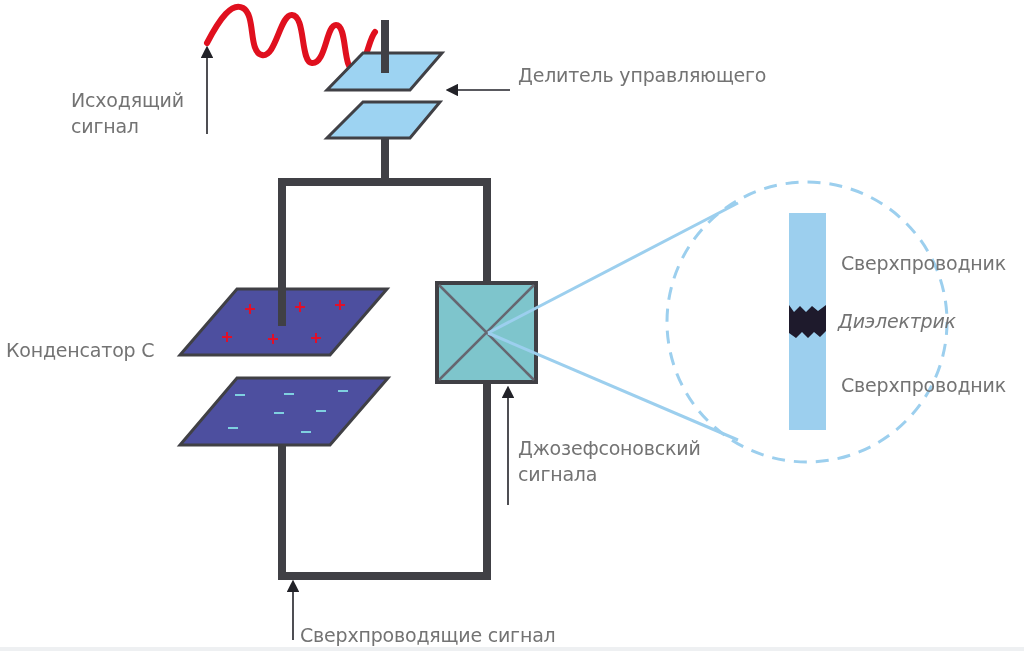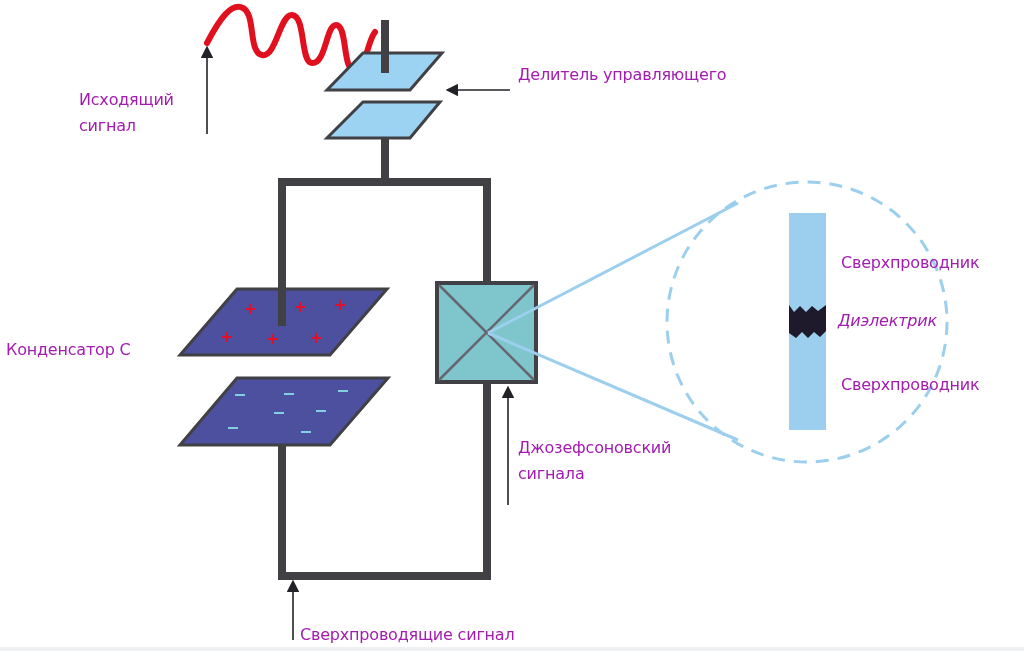--- a/index.html
+++ b/index.html
@@ -1,18 +1,18 @@
 <!DOCTYPE html>
 <html><head>
 <meta charset="utf-8">
 <style>
   html, body { margin: 0; padding: 0; background: #ffffff; }
   body { width: 1024px; height: 651px; position: relative; overflow: hidden; font-family: "DejaVu Sans", sans-serif; }
   svg { position: absolute; left: 0; top: 0; }
-  .lbl { position: absolute; font-family: "DejaVu Sans", sans-serif; font-size: 16px; color: #a21caf; line-height: 26px; white-space: nowrap; letter-spacing: -0.2px; }
+  .lbl { position: absolute; font-family: "DejaVu Sans", sans-serif; font-size: 19px; color: #737373; line-height: 26px; white-space: nowrap; letter-spacing: -0.2px; }
   .bottom-band { position: absolute; left: 0; top: 647px; width: 1024px; height: 4px; background: #eef0f2; }
 </style>
 </head>
 <body>
 
 <svg width="1024" height="651" viewBox="0 0 1024 651">
   <defs>
     <marker id="arrowhead" markerWidth="8" markerHeight="8" refX="4" refY="4" orient="auto">
       <path d="M0,0 L8,4 L0,8 Z" fill="#222228"></path>
     </marker>
@@ -71,21 +71,21 @@
   </g>
 
   <circle cx="807" cy="322" r="140" fill="none" stroke="#9ccfee" stroke-width="3" stroke-dasharray="13 9"></circle>
 
   <rect x="789" y="213" width="37" height="217" fill="#9ccfee"></rect>
   <path d="M789,305 L794,312 L800,306 L806,312 L812,306 L818,311 L826,305 L826,331 L820,337 L814,332 L808,338 L802,332 L796,338 L789,333 Z" fill="#1e1a2c"></path>
 
   <line x1="293" y1="640" x2="293" y2="586" stroke="#222228" stroke-width="1.6" marker-end="url(#arrowhead)"></line>
 </svg>
 
-<div class="lbl" style="left:71px; top:87px;margin-left:8px;">
+<div class="lbl" style="left:71px; top:87px;">
   <div>Исходящий</div>
   <div>сигнал</div>
 </div>
 
 <div class="lbl" style="left:518px; top:62px;">
   <div>Делитель управляющего</div>
 </div>
 
 <div class="lbl" style="left:6px; top:337px;">Конденсатор C</div>
 

